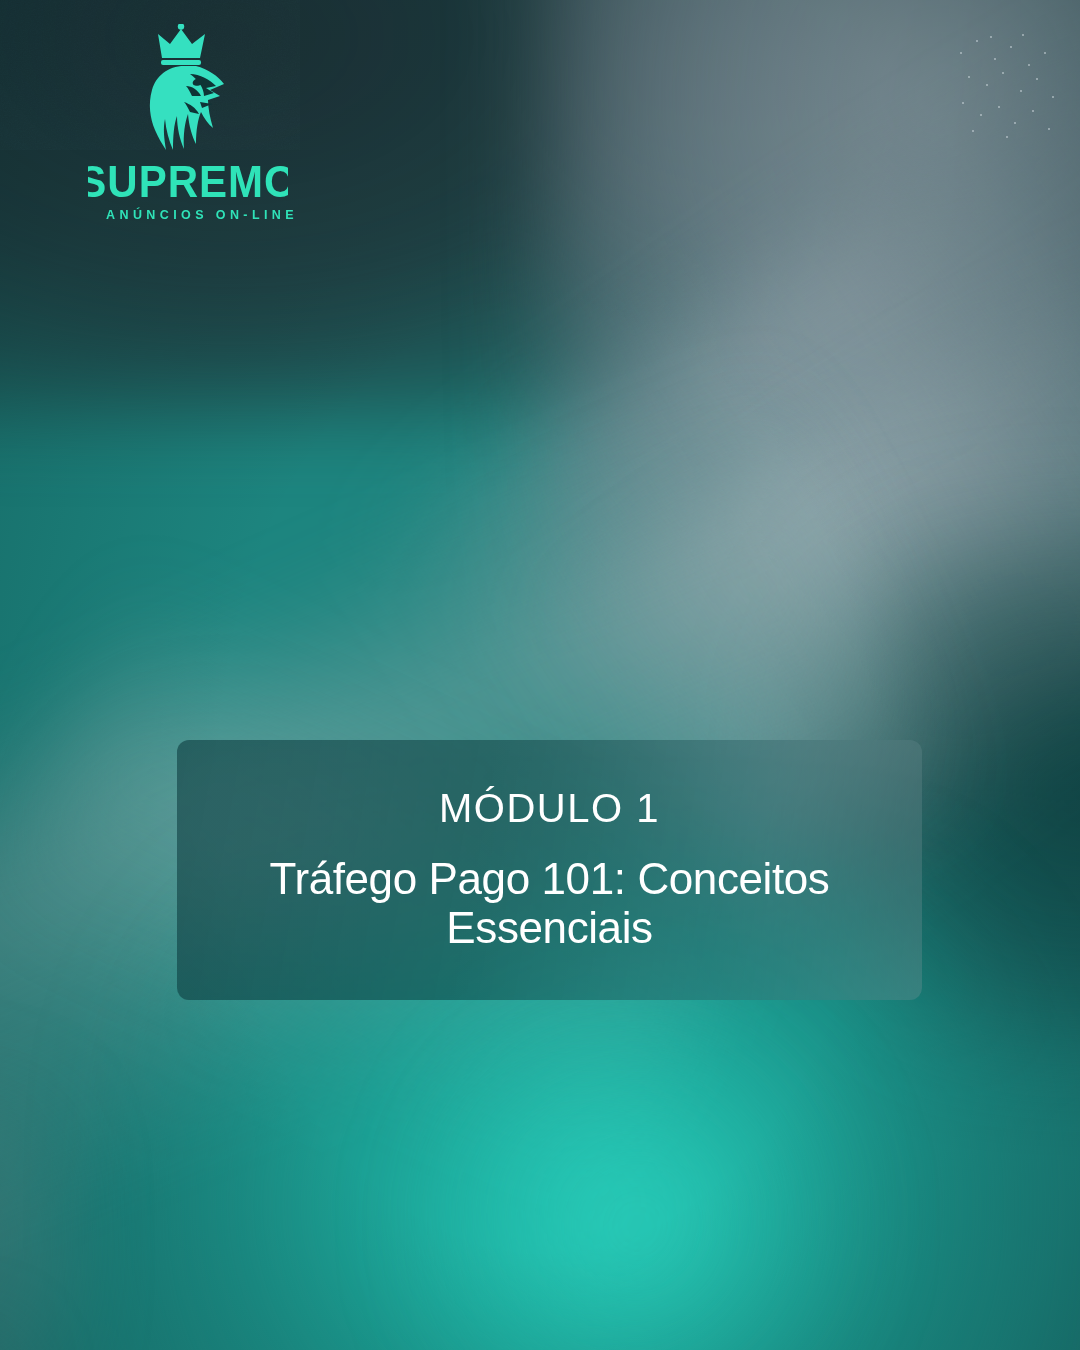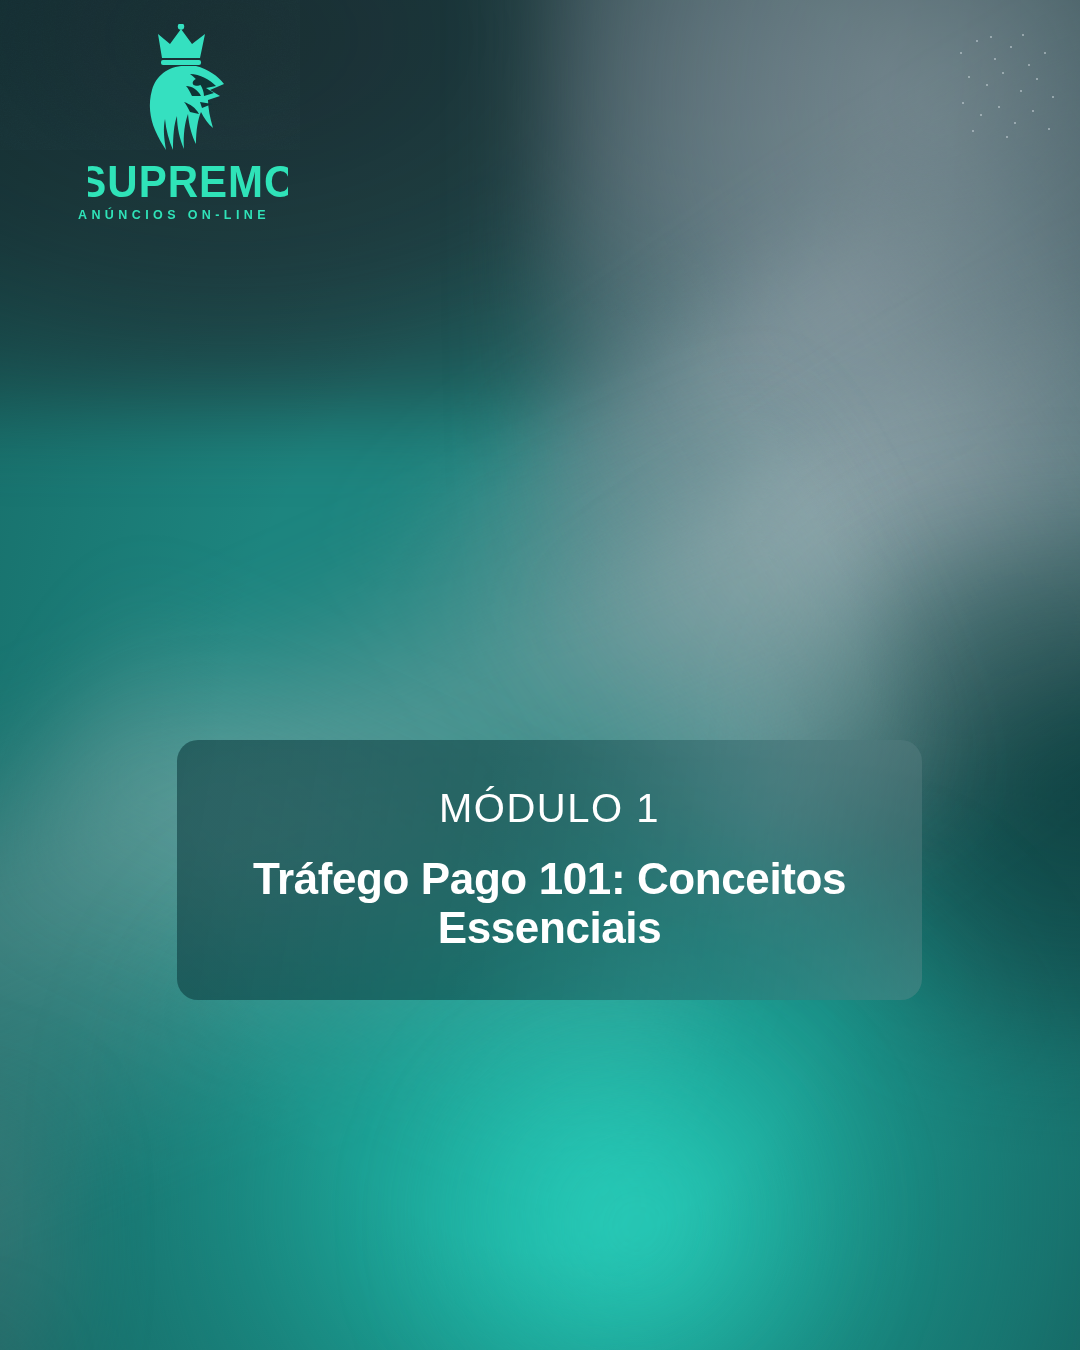--- a/index.html
+++ b/index.html
@@ -237,37 +237,37 @@
     margin: 0 auto;
   }
   .logo-word {
     display: block;
     width: 200px;
     height: 46px;
     margin: 6px auto 0;
   }
   .logo-tag {
     display: block;
-    text-align: left;
+    text-align: right;
     color: #2fe3b8;
     font-size: 12.5px;
     letter-spacing: 4.4px;
     font-weight: 700;
     margin-top: 4px;
     font-family: "Liberation Sans", sans-serif;
   }
 
   
   .title-card {
     position: absolute;
     left: 177px;
     top: 740px;
     width: 745px;
     height: 260px;
-    border-radius: 21px;
+    border-radius: 12px;
     overflow: hidden;
     background: linear-gradient(100deg,
       rgba(8,52,56,0.55) 0%,
       rgba(10,58,60,0.50) 40%,
       rgba(40,92,96,0.42) 72%,
       rgba(118,148,152,0.34) 100%);
     backdrop-filter: blur(2px);
     display: flex;
     flex-direction: column;
     align-items: center;
@@ -281,21 +281,21 @@
     font-weight: 300;
     letter-spacing: 1.5px;
     line-height: 1;
     margin: 0 0 26px 0;
     text-align: center;
     font-family: "Liberation Sans", sans-serif;
   }
   .card-title {
     color: #ffffff;
     font-size: 44px;
-    font-weight: 700;
+    font-weight: 400;
     line-height: 1.12;
     letter-spacing: -0.4px;
     margin: 0;
     text-align: center;
     max-width: 640px;
     font-family: "Liberation Sans", sans-serif;
   }
 </style>
 </head>
 <body>

